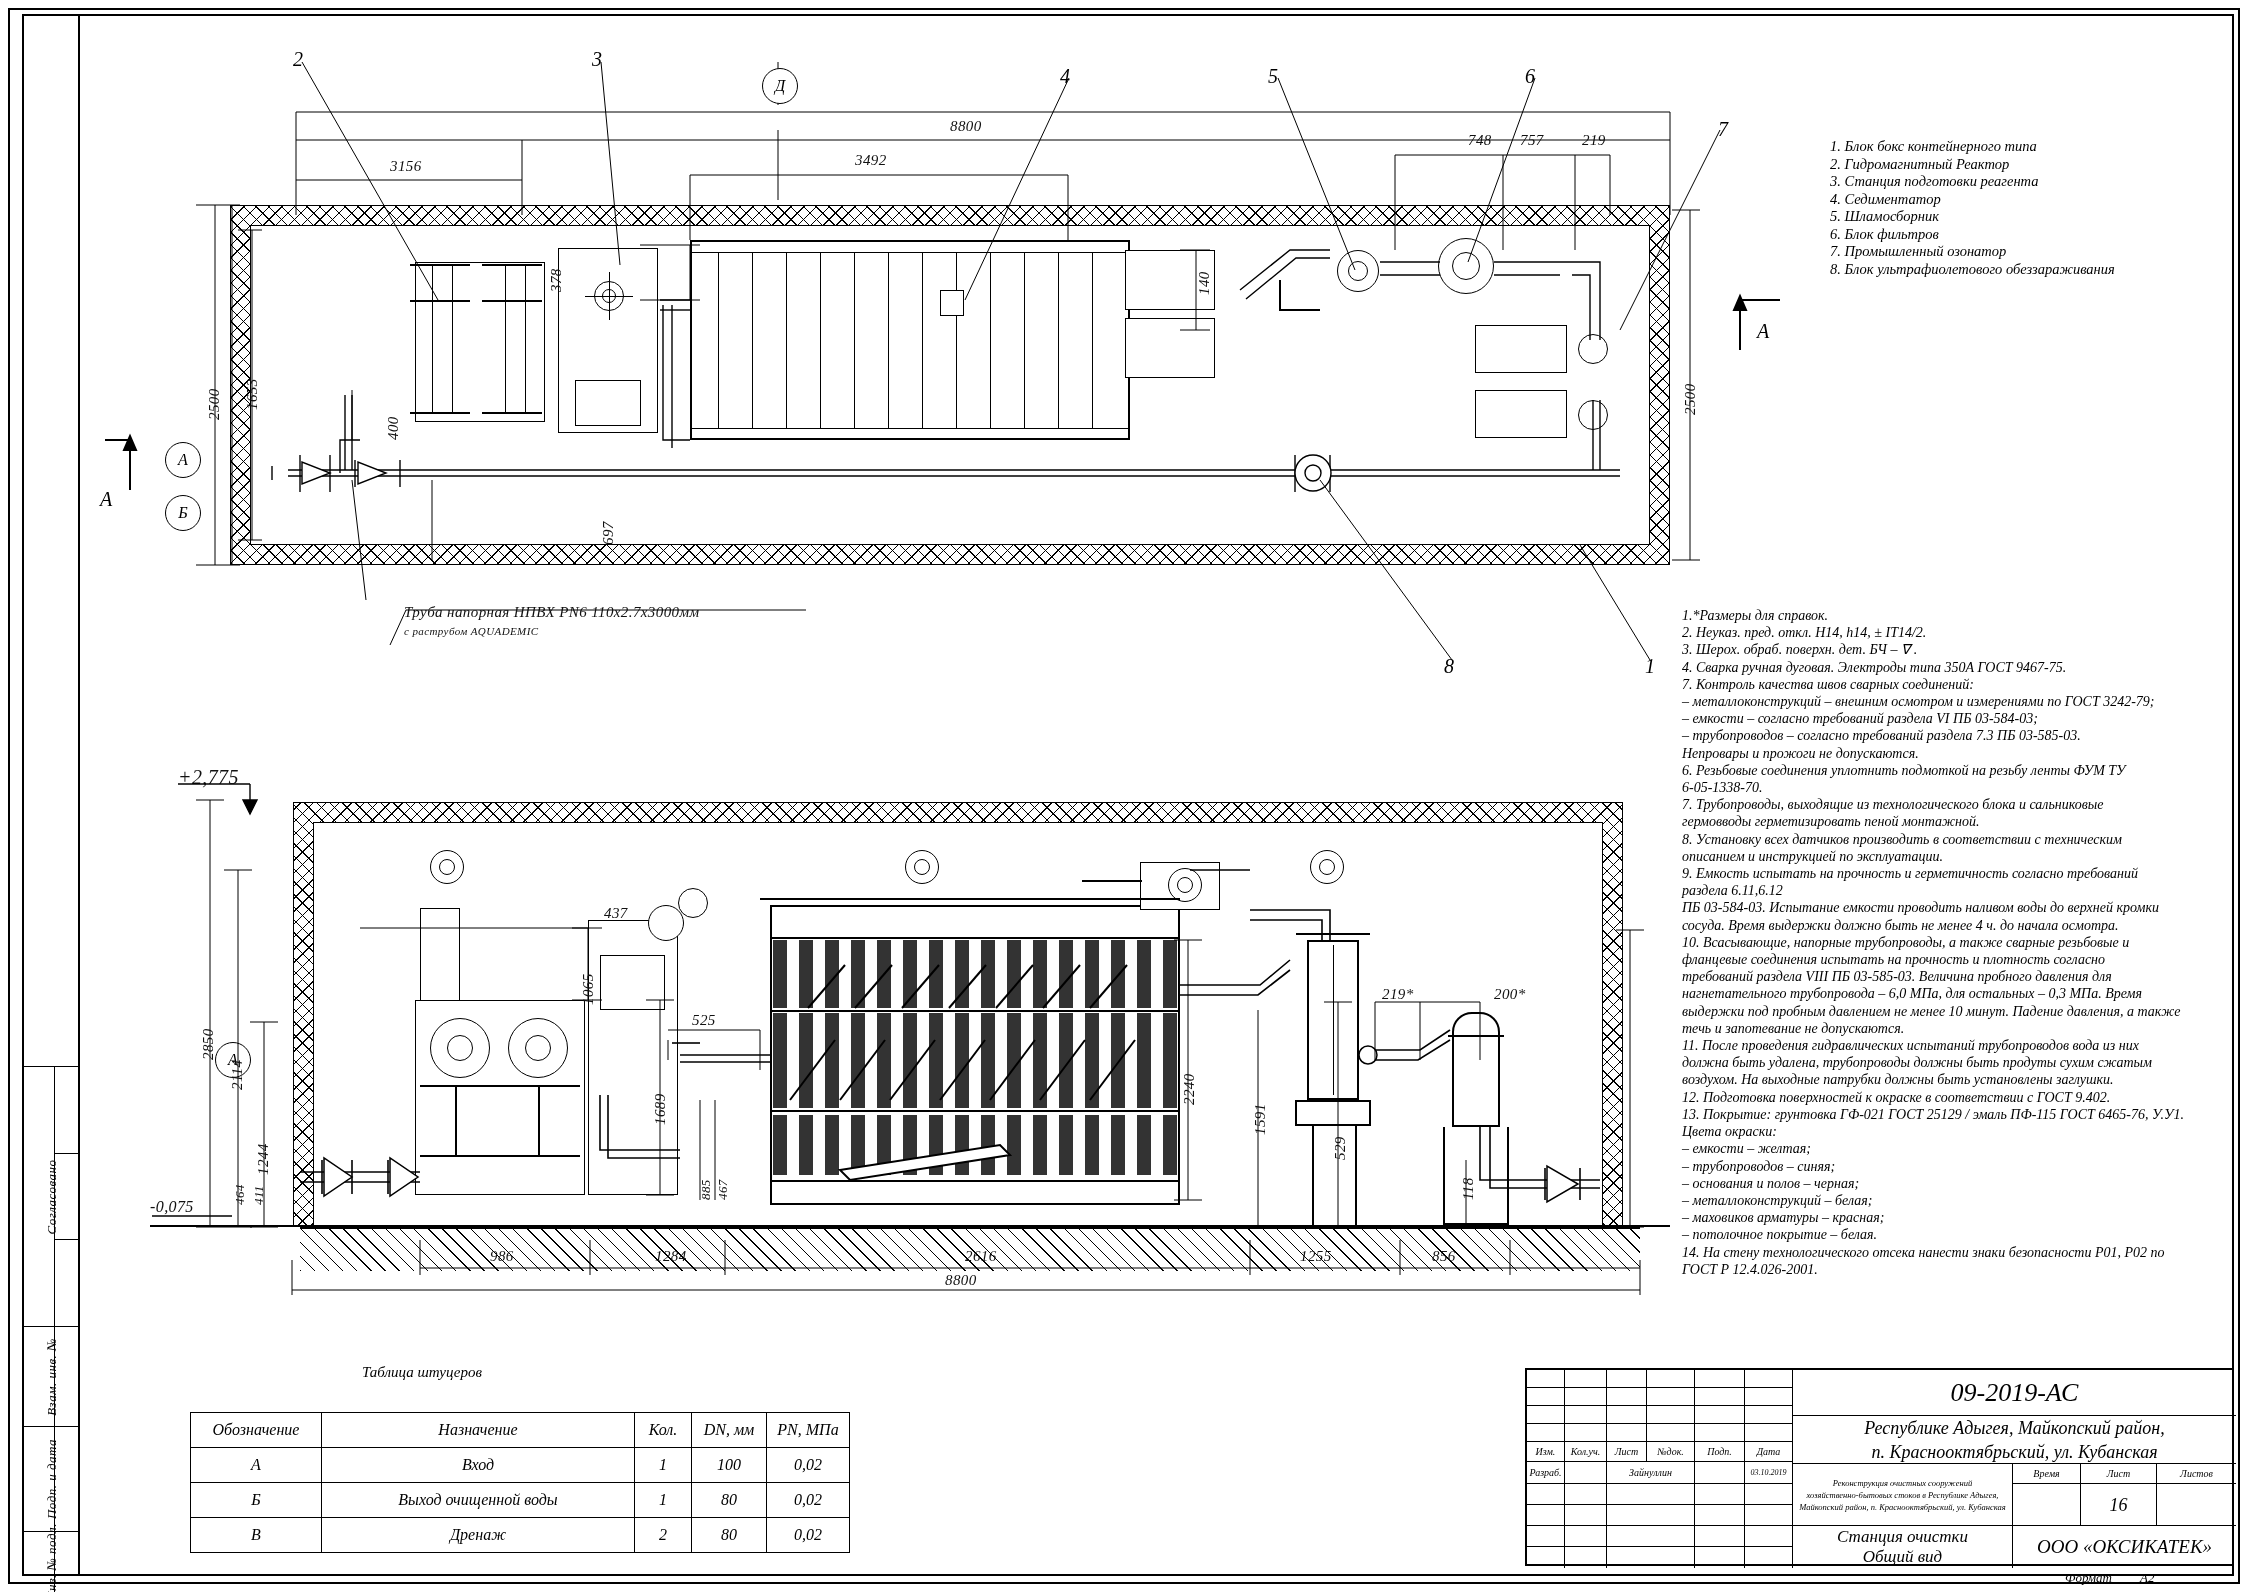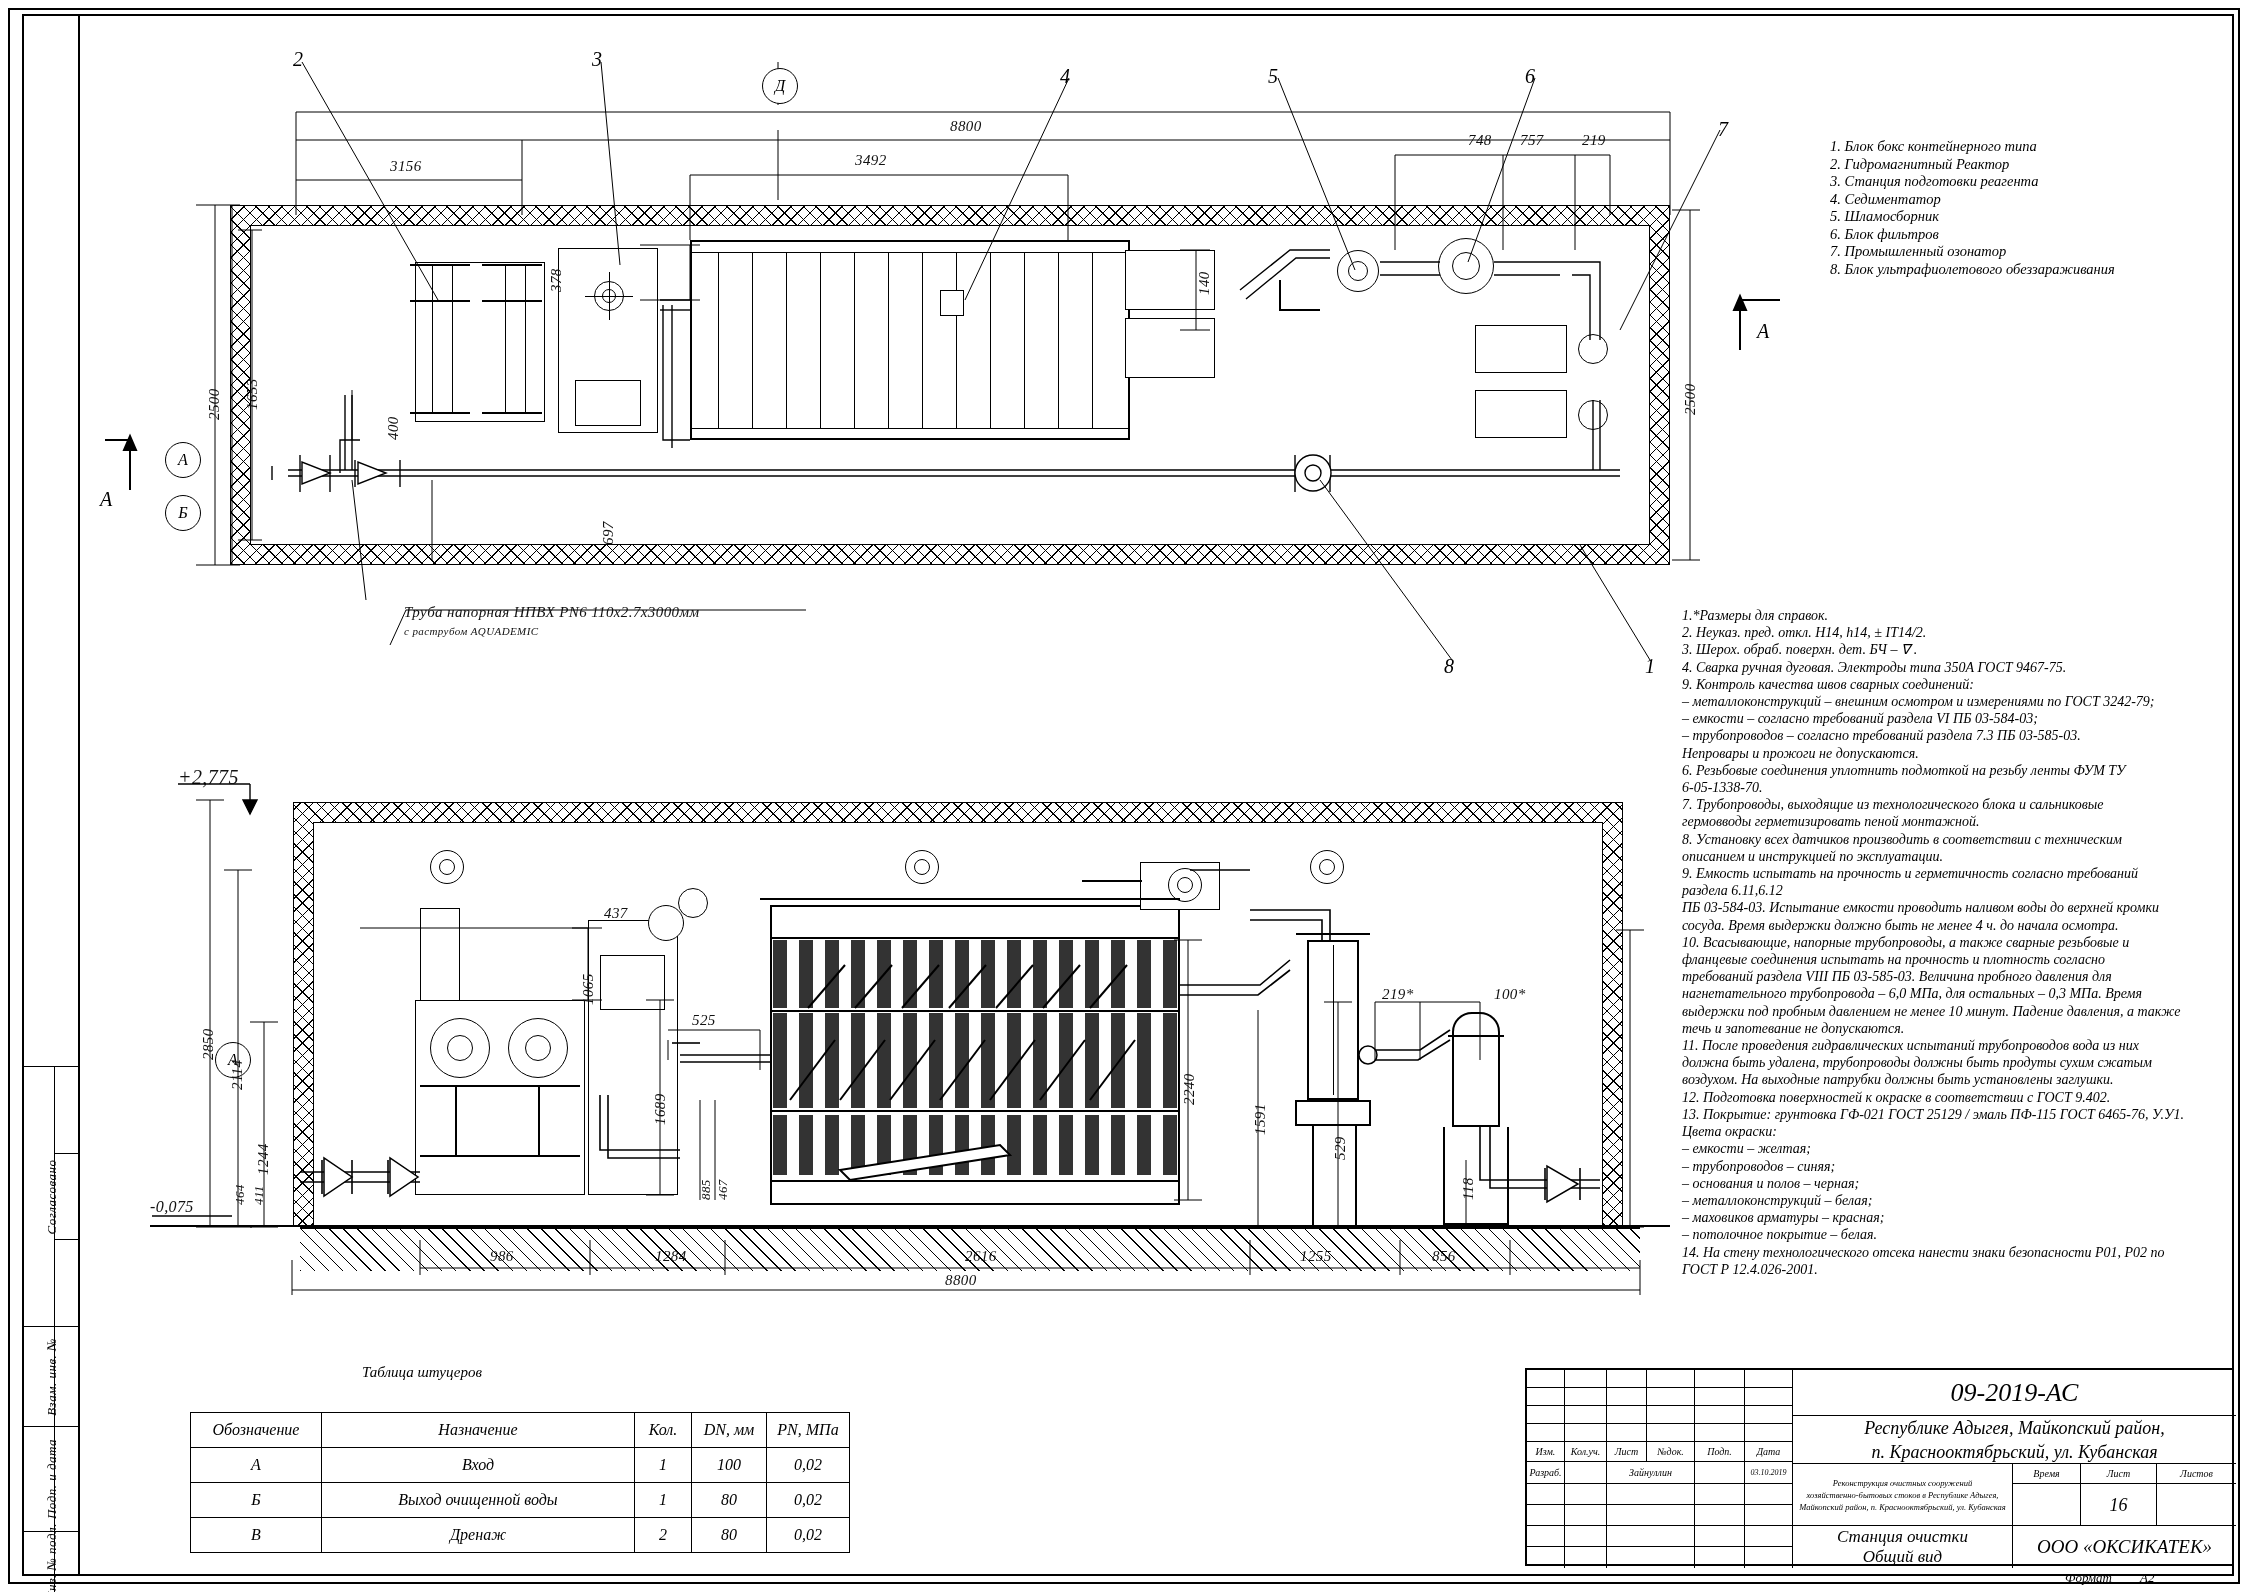--- a/index.html
+++ b/index.html
@@ -507,21 +507,21 @@
   <div class="dim dimv" style="left:652px;top:1125px;">1689</div>
   <div class="dim" style="left:692px;top:1012px;">525</div>
   <div class="dim dimv" style="left:698px;top:1200px;font-size:13px;">885</div>
   <div class="dim dimv" style="left:715px;top:1200px;font-size:13px;">467</div>
   <div class="dim dimv" style="left:1181px;top:1105px;">2240</div>
   <div class="dim dimv" style="left:1252px;top:1135px;">1591</div>
   <div class="dim dimv" style="left:1332px;top:1160px;">529</div>
   <div class="dim dimv" style="left:1460px;top:1200px;">118</div>
 
   <div class="dim" style="left:1382px;top:986px;">219*</div>
-  <div class="dim" style="left:1494px;top:986px;">100*</div>
+  <div class="dim" style="left:1494px;top:986px;">200*</div>
 
   <div class="dim" style="left:490px;top:1248px;">986</div>
   <div class="dim" style="left:655px;top:1248px;">1284</div>
   <div class="dim" style="left:965px;top:1248px;">2616</div>
   <div class="dim" style="left:1300px;top:1248px;">1255</div>
   <div class="dim" style="left:1432px;top:1248px;">856</div>
   <div class="dim" style="left:945px;top:1272px;">8800</div>
 
   <div class="legend" style="left:1830px;top:138px;">
     <div>1. Блок бокс контейнерного типа</div>
@@ -532,21 +532,21 @@
     <div>6. Блок фильтров</div>
     <div>7. Промышленный озонатор</div>
     <div>8. Блок ультрафиолетового обеззараживания</div>
   </div>
 
   <div class="notes" style="left:1682px;top:574px;" id="notes-container">
       <div>1.*Размеры для справок.</div>
       <div>2. Неуказ. пред. откл. Н14, h14, ± IT14/2.</div>
       <div>3. Шерох. обраб. поверхн. дет. БЧ –  ∇ .</div>
       <div>4. Сварка ручная дуговая. Электроды типа 350А ГОСТ 9467-75.</div>
-      <div>9. Контроль качества швов сварных соединений:</div>
+      <div>7. Контроль качества швов сварных соединений:</div>
       <div>– металлоконструкций – внешним осмотром и измерениями по ГОСТ 3242-79;</div>
       <div>– емкости – согласно требований раздела VI ПБ 03-584-03;</div>
       <div>– трубопроводов – согласно требований раздела 7.3 ПБ 03-585-03.</div>
       <div>   Непровары и прожоги не допускаются.</div>
       <div>6.  Резьбовые  соединения  уплотнить  подмоткой  на  резьбу  ленты  ФУМ  ТУ</div>
       <div>6-05-1338-70.</div>
       <div>7.   Трубопроводы,  выходящие  из  технологического  блока  и  сальниковые</div>
       <div>гермовводы герметизировать пеной монтажной.</div>
       <div>8.  Установку  всех  датчиков  производить  в  соответствии  с  техническим</div>
       <div>описанием и инструкцией по эксплуатации.</div>

